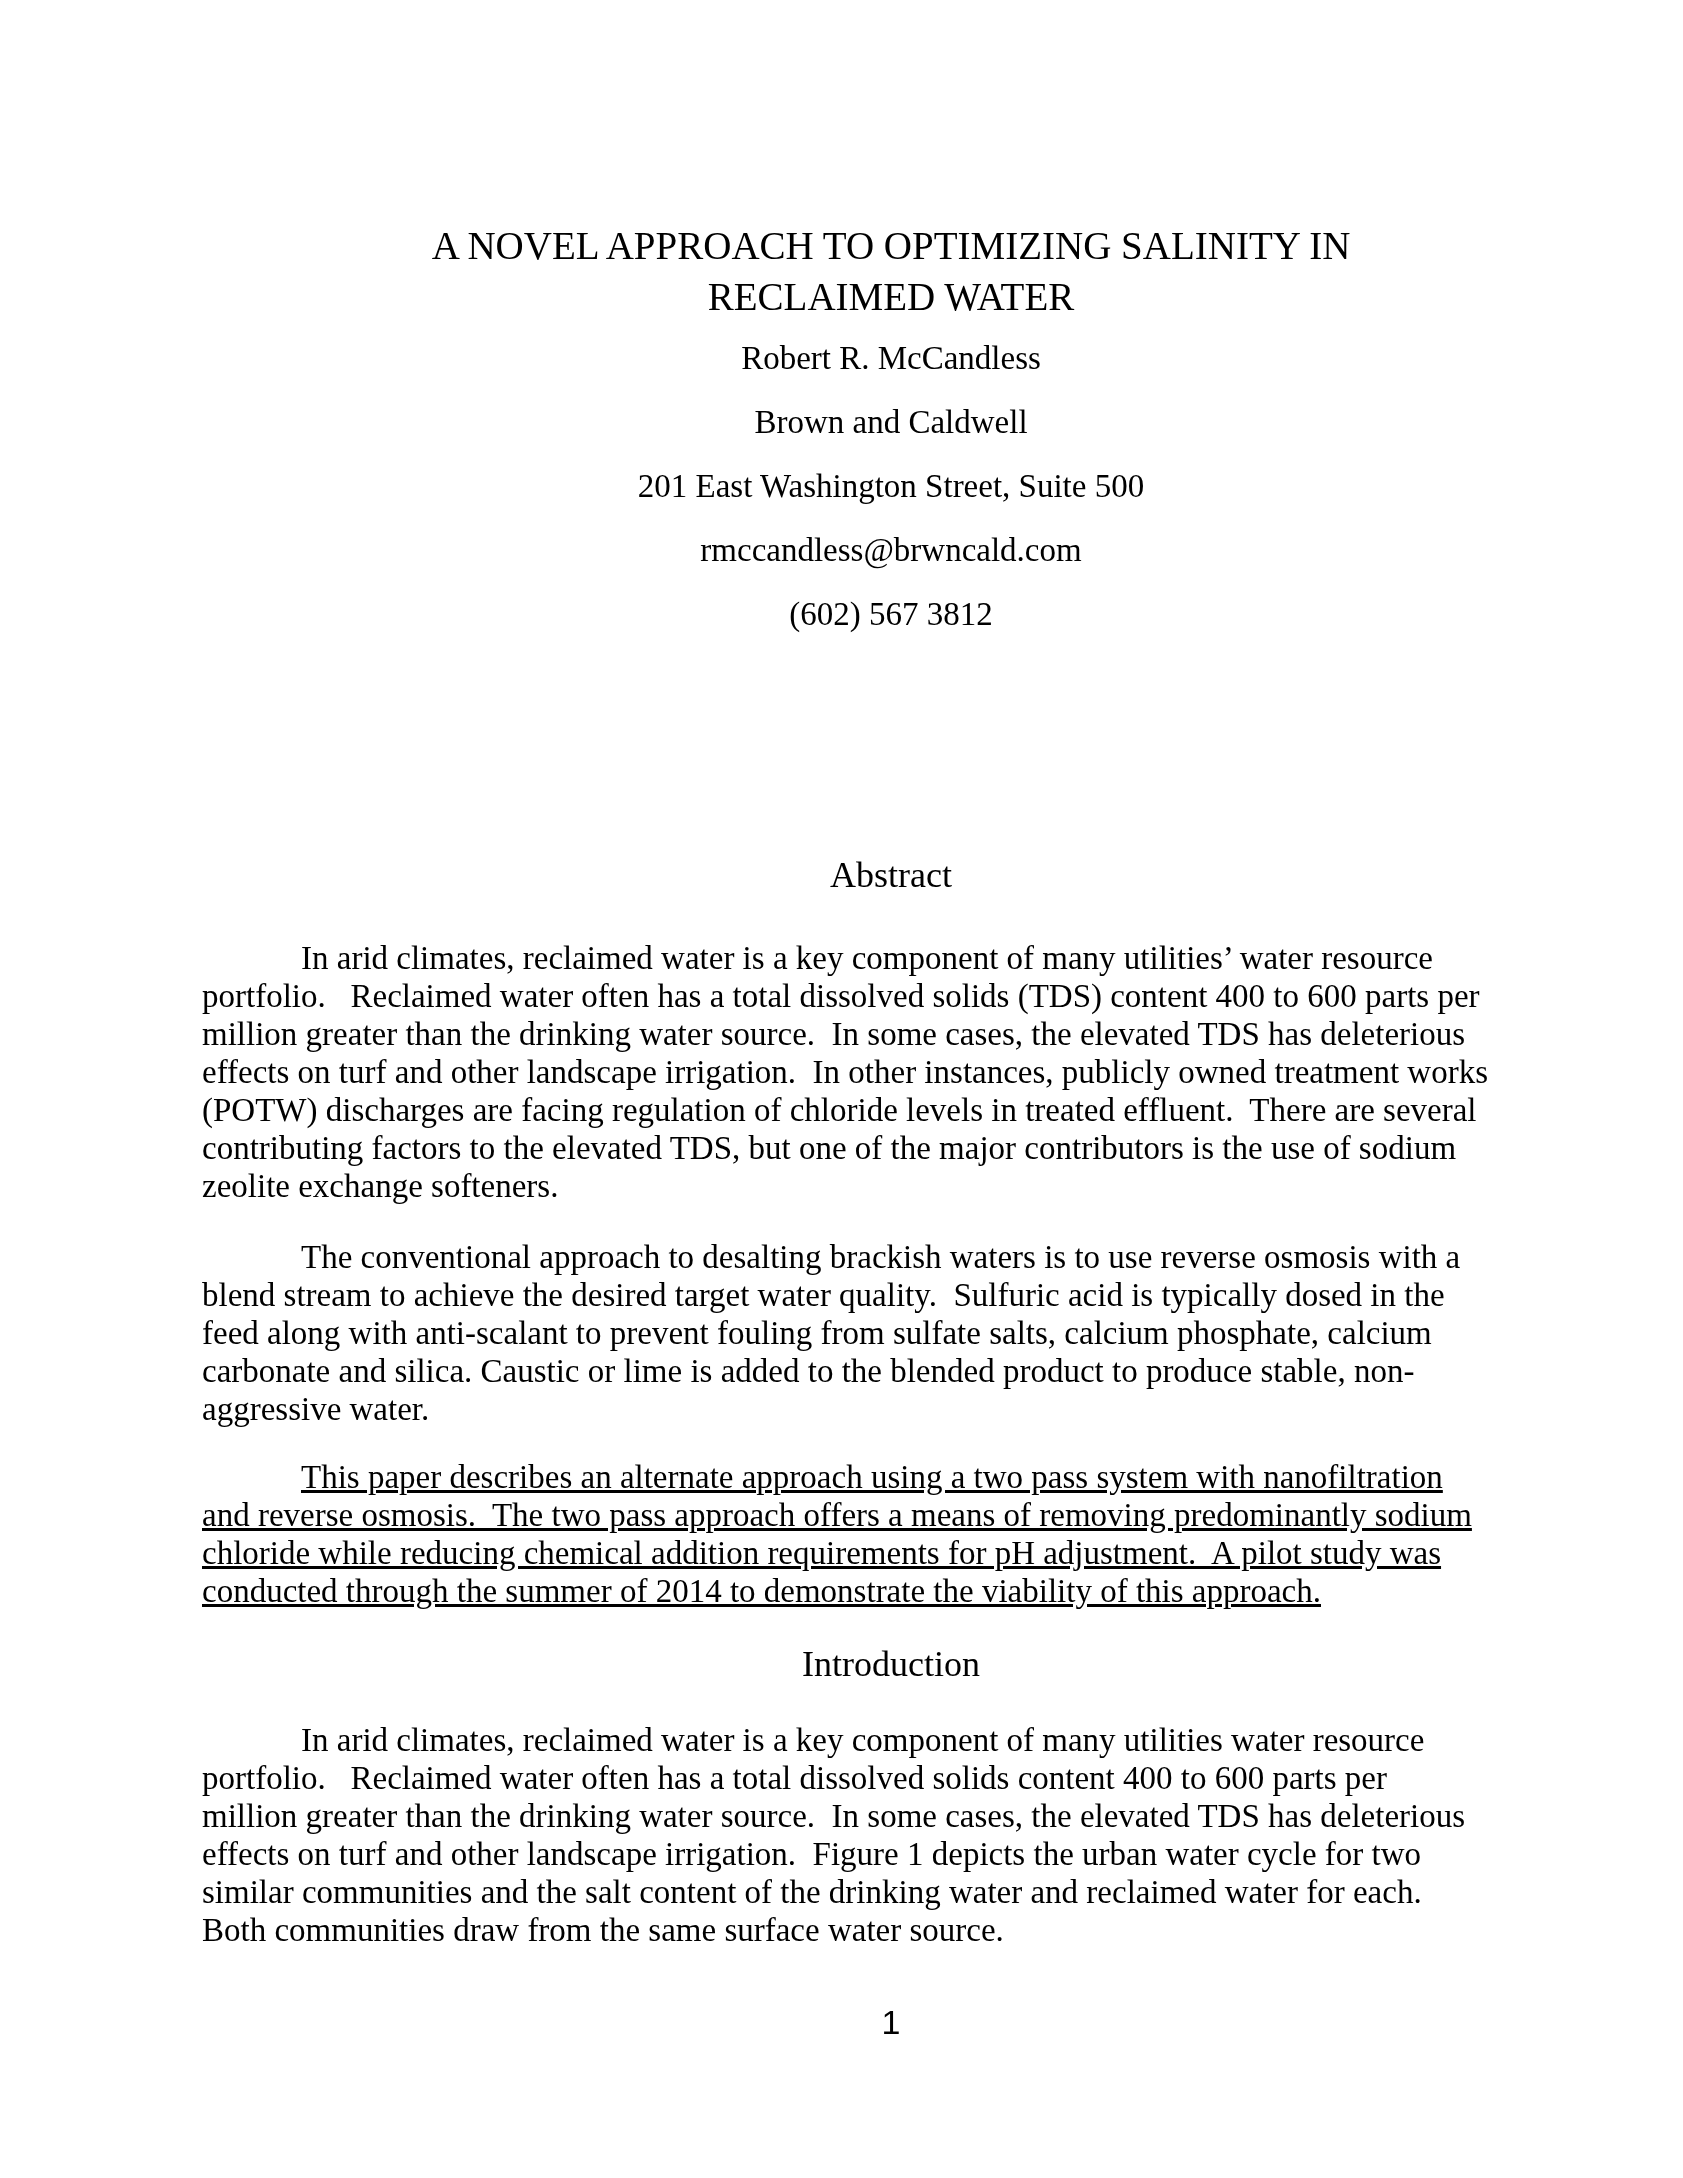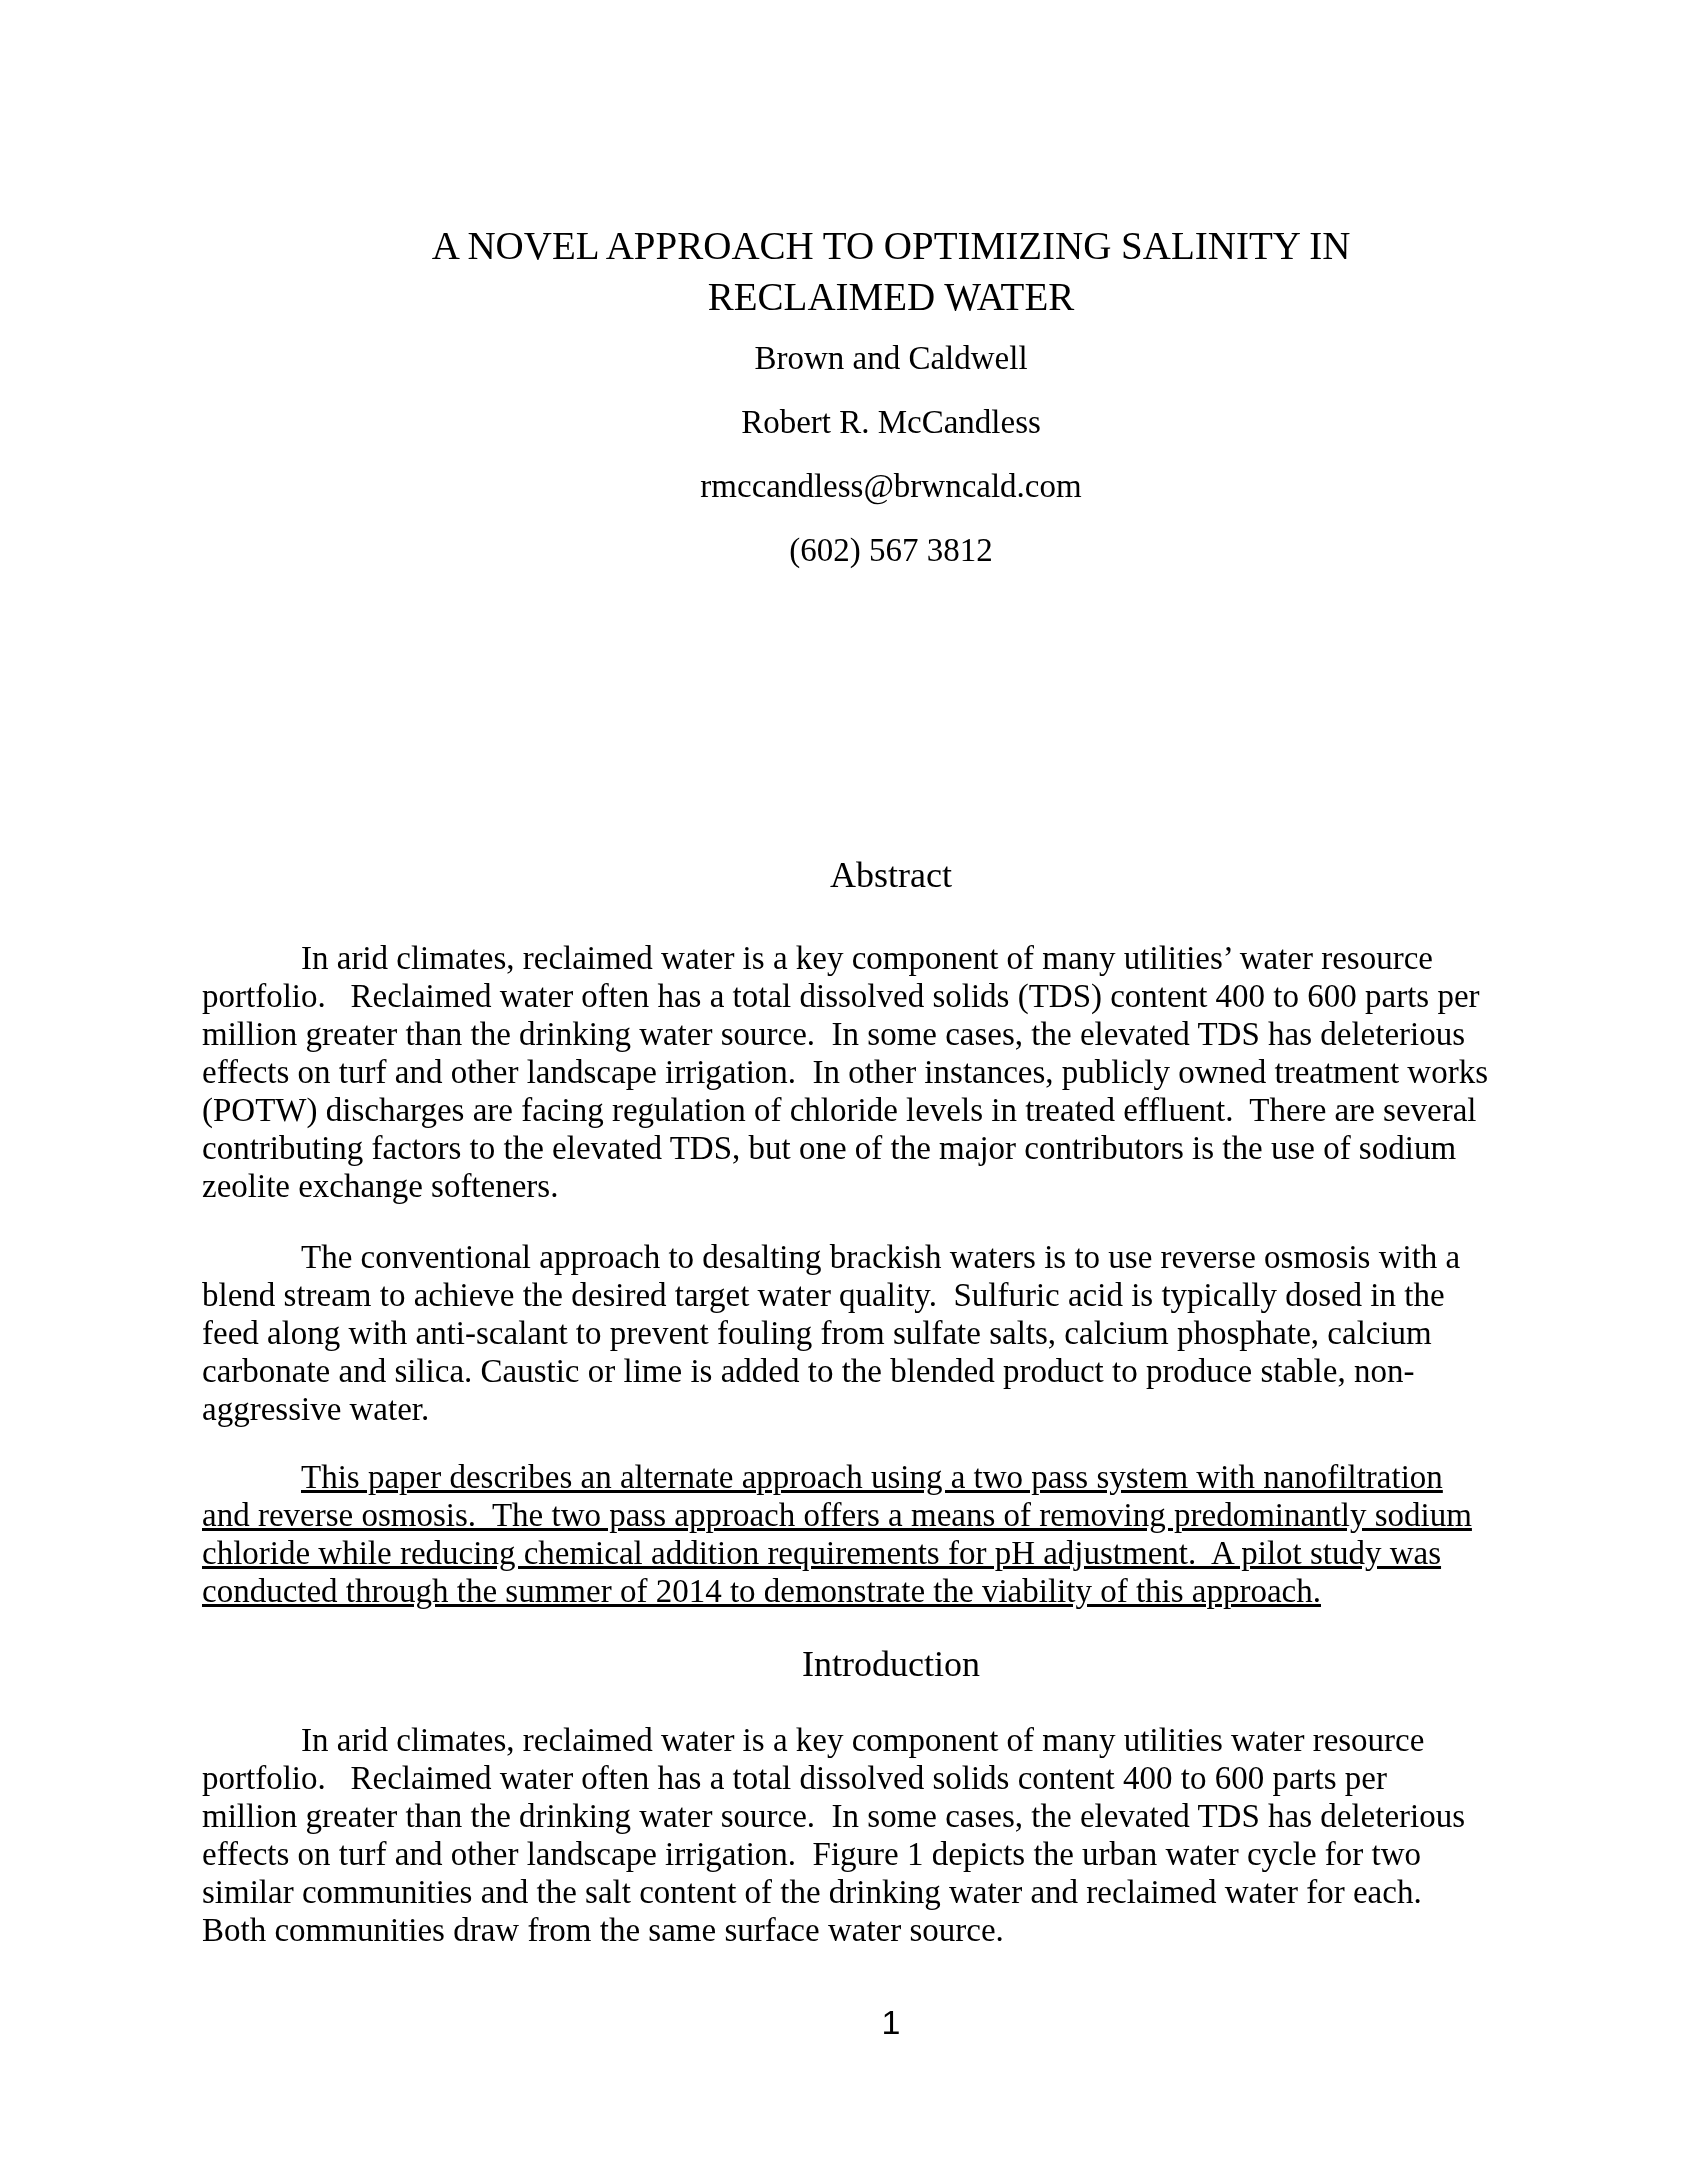--- a/index.html
+++ b/index.html
@@ -63,22 +63,23 @@
 </style>
 </head>
 <body>
 
 <div class="page">
 
   <div class="abs title">A NOVEL APPROACH TO OPTIMIZING SALINITY IN
 RECLAIMED WATER</div>
 
   <div class="abs authors">
+    <div>Robert R. McCandless</div>
     <div>Brown and Caldwell</div>
-    <div>Robert R. McCandless</div>
+    <div>201 East Washington Street, Suite 500</div>
     <div>rmccandless@brwncald.com</div>
     <div>(602) 567 3812</div>
   </div>
 
   <div class="abs heading h-abstract">Abstract</div>
 
   <div class="abs para p-abstract-1">In arid climates, reclaimed water is a key component of many utilities’ water resource
 portfolio.   Reclaimed water often has a total dissolved solids (TDS) content 400 to 600 parts per
 million greater than the drinking water source.  In some cases, the elevated TDS has deleterious
 effects on turf and other landscape irrigation.  In other instances, publicly owned treatment works

